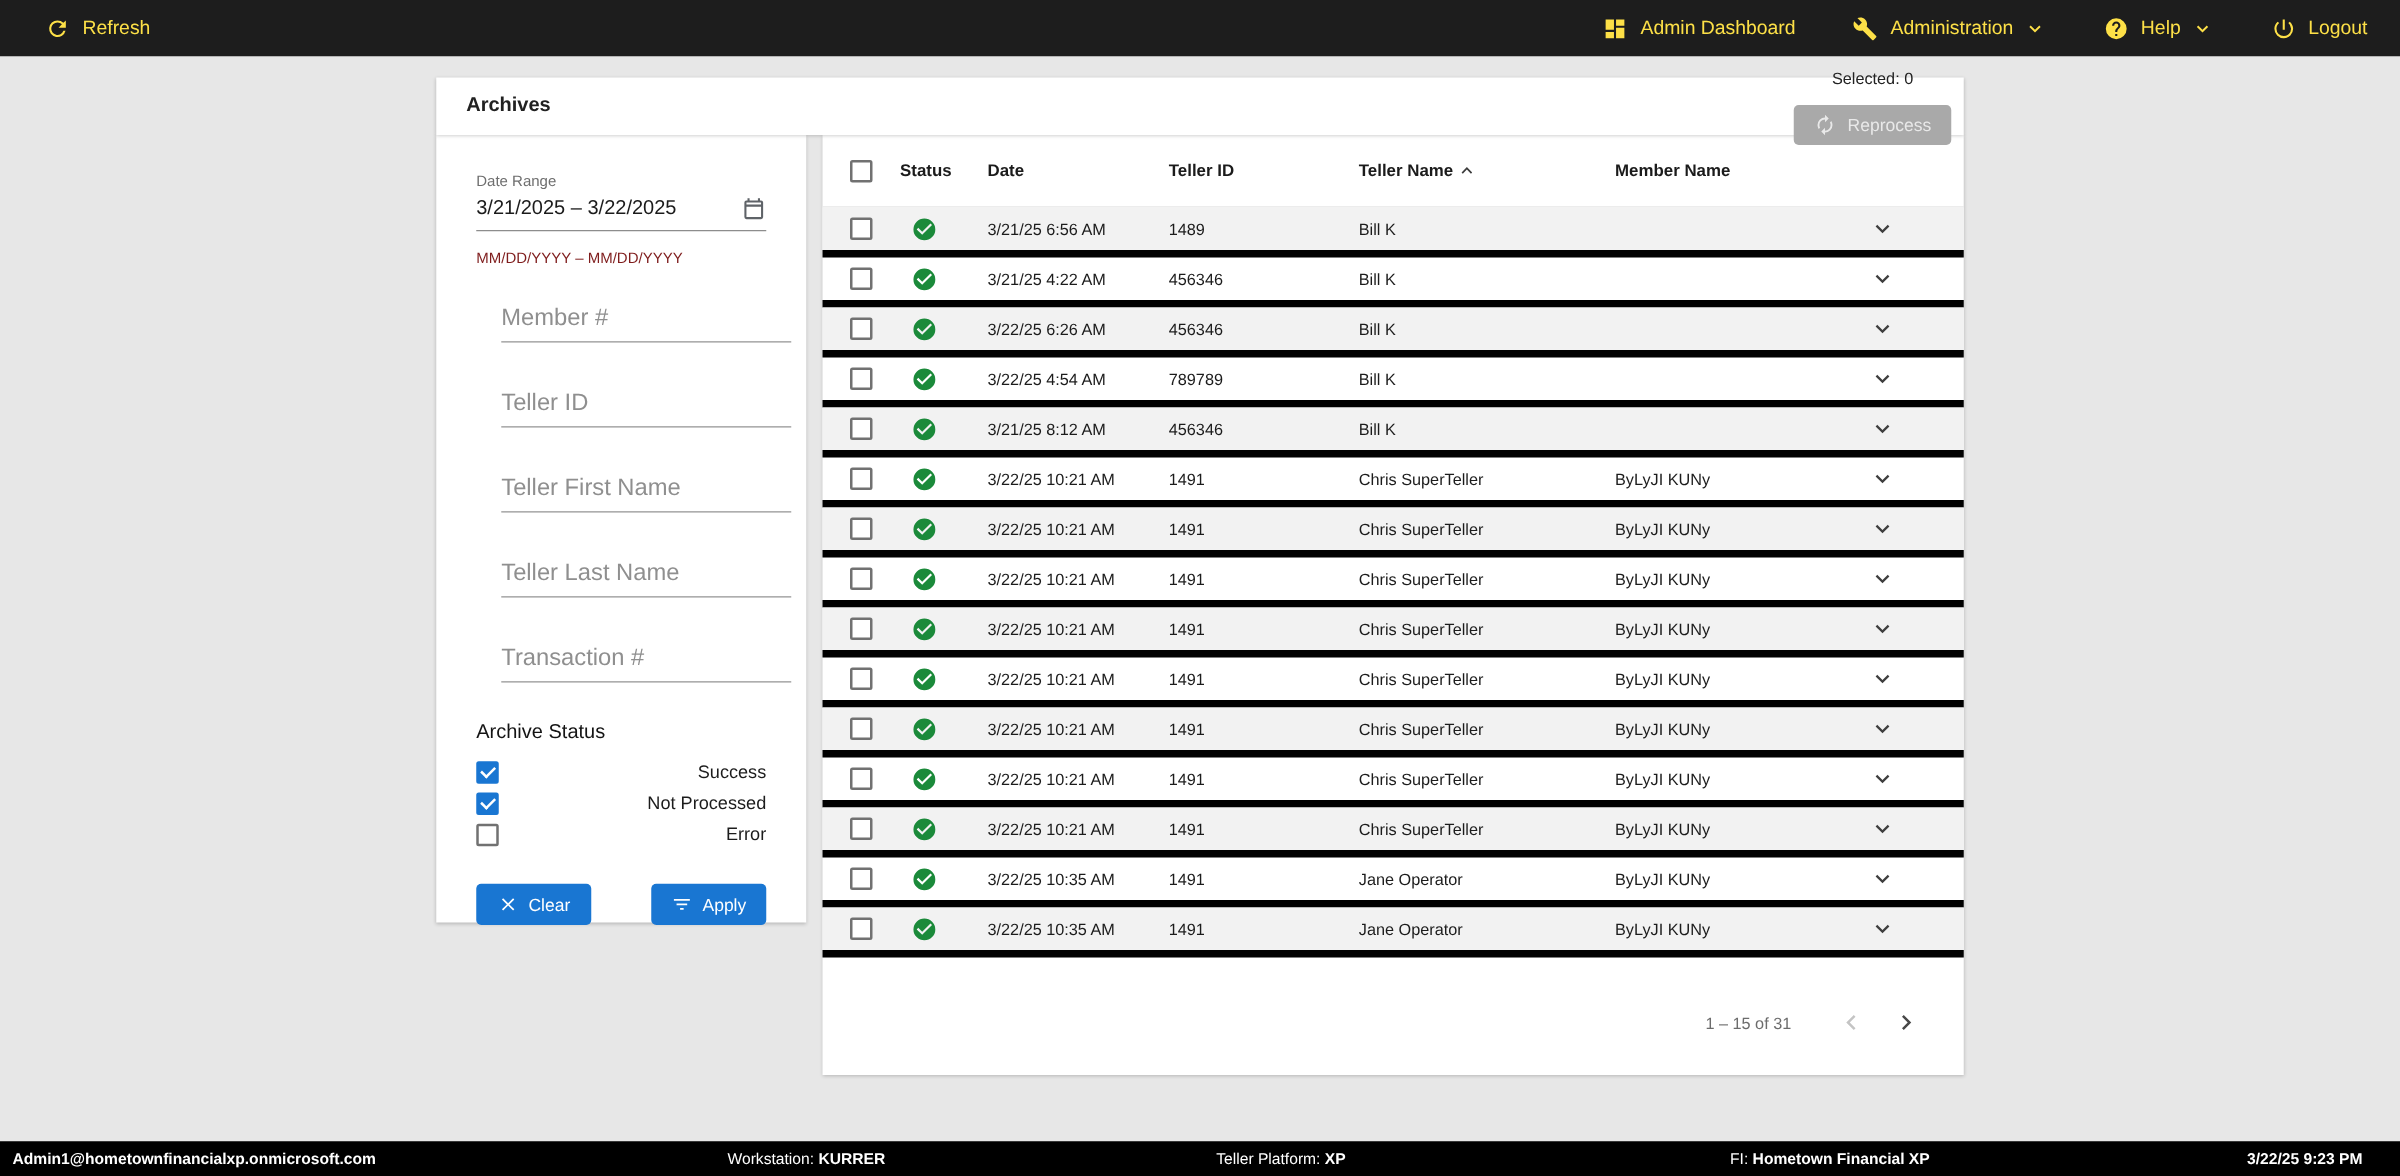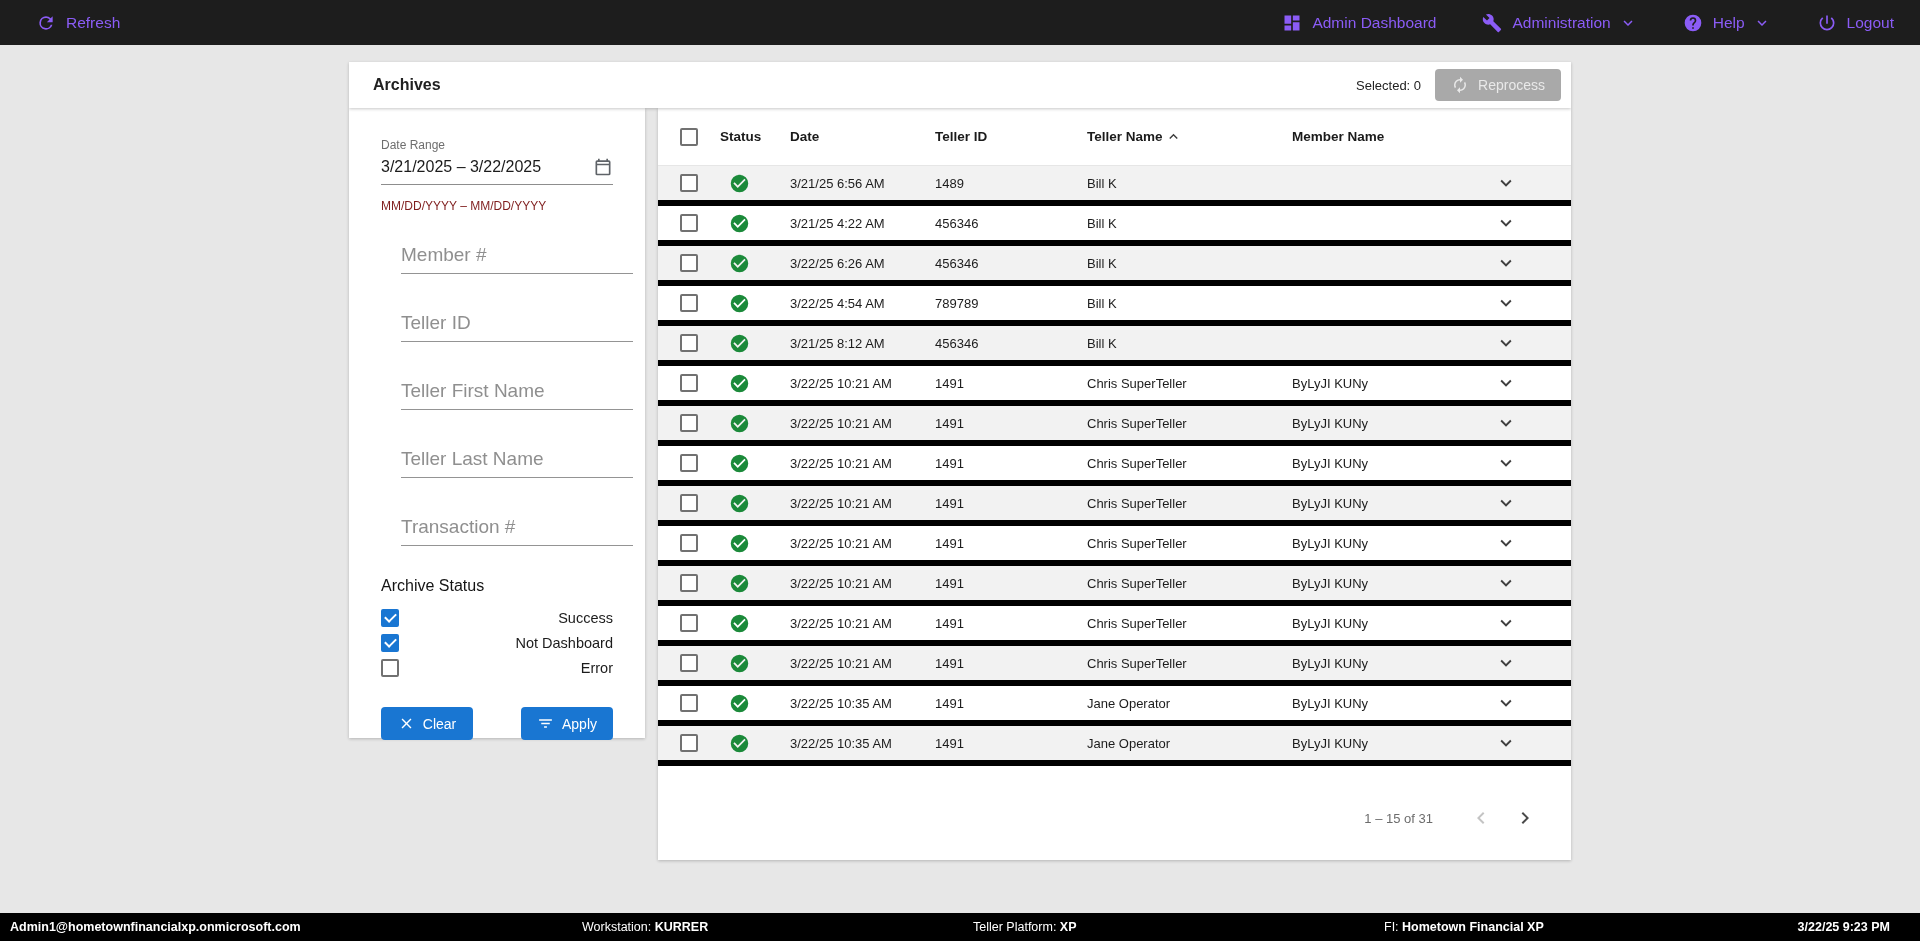--- a/index.html
+++ b/index.html
@@ -16,37 +16,37 @@
 
   
   .topbar {
     height: 45px; flex: 0 0 45px; background: #1d1d1d; color: #fff;
     display: flex; align-items: center; justify-content: space-between;
     padding: 0 26px 0 36px;
   }
   .topbar-group { display: flex; align-items: center; gap: 46px; }
   .topbar-item {
     display: flex; align-items: center; gap: 10px;
-    background: none; border: none; color: #8b5cf6; font-size: 15.5px;
+    background: none; border: none; color: #fde047; font-size: 15.5px;
     padding: 0;
   }
   .topbar-item .ticon { width: 20px; height: 20px; }
   .topbar-item .chev { width: 18px; height: 18px; margin-left: -2px; }
 
   
   .main-area { flex: 1 1 auto; }
   .container { width: 1222px; margin: 17px auto 0; }
   .card { background: #fff; box-shadow: 0 1px 3px rgba(0,0,0,0.22); }
 
   .page-header {
     height: 46px; display: flex; align-items: center; justify-content: space-between;
     padding: 0 10px 0 24px; position: relative; z-index: 2;
   }
   .page-title { font-size: 16px; font-weight: bold; }
-  .header-right { display: flex; align-items: center; gap: 14px; }
+  .header-right { display: flex; align-items: center; gap: 14px; flex-direction: column; }
   .selected-label { font-size: 13px; color: #222; }
   .reprocess-btn {
     height: 32px; padding: 0 16px; border: none; border-radius: 4px;
     background: #a9a9a9; color: #e9e9e9; font-size: 14px;
     display: flex; align-items: center; gap: 9px; cursor: default;
   }
   .reprocess-btn .bicon { width: 18px; height: 18px; }
 
   .content-row { display: flex; align-items: flex-start; gap: 13px; }
 
@@ -228,21 +228,21 @@
 
         <div class="section-heading">Archive Status</div>
 
         <div class="check-list">
           <label class="check-row">
             <input type="checkbox" checked="" style="">
             <span>Success</span>
           </label>
           <label class="check-row">
             <input type="checkbox" checked="" style="">
-            <span>Not Dashboard</span>
+            <span>Not Processed</span>
           </label>
           <label class="check-row">
             <input type="checkbox" style="">
             <span>Error</span>
           </label>
         </div>
 
         <div class="filter-buttons">
           <button class="btn-primary">
             <svg class="bicon" viewBox="0 0 24 24" fill="currentColor">

